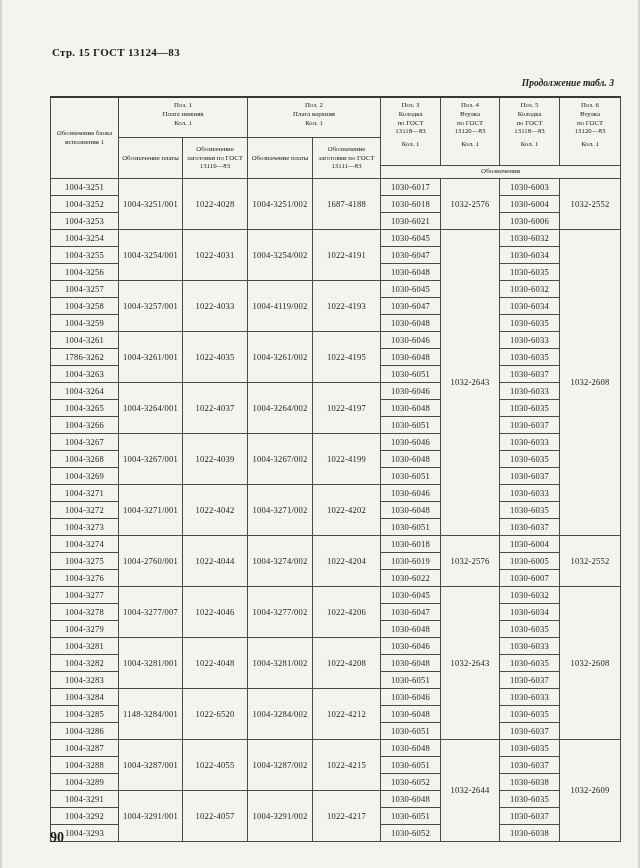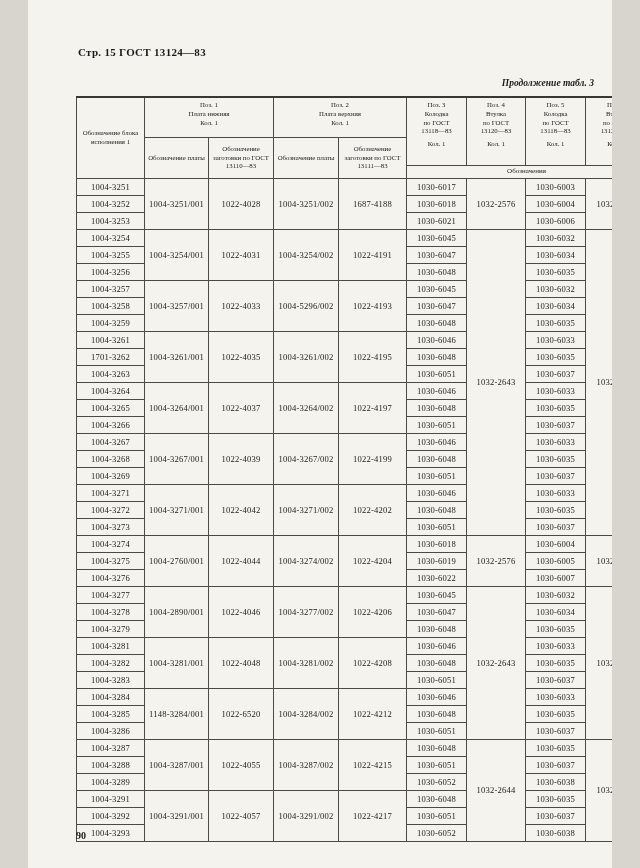--- a/index.html
+++ b/index.html
@@ -1,27 +1,27 @@
 <!DOCTYPE html>
 <html><head>
 <meta charset="utf-8">
 <style>
   * { box-sizing: border-box; }
   html, body { margin: 0; padding: 0; }
   body { background: #d8d5cf; font-family: "Liberation Serif", serif; }
   .page {
-    width: 584px; height: 868px; position: relative; overflow: hidden;
+    width: 636px; height: 868px; position: relative; overflow: hidden;
     background: #f5f3ee; color: #1b1b1b; margin: 0 auto;
   }
   .doc-header {
     position: absolute; left: 50px; top: 46px;
     font-size: 11px; font-weight: bold; letter-spacing: .3px;
   }
   .continuation {
-    position: absolute; right: 18px; top: 78px;
+    position: absolute; right: 24px; top: 78px;
     font-size: 9.5px; font-style: italic; font-weight: bold;
   }
   .gost-table {
     position: absolute; left: 48px; top: 96px; width: 570px;
     border-collapse: collapse; table-layout: fixed;
   }
   .gost-table th, .gost-table td { border: 1px solid #4c4a46; overflow: hidden; }
   .gost-table { border-top: 2px solid #3a3834; }
   thead th {
     font-weight: normal; font-size: 6.8px; line-height: 1.3;
@@ -31,21 +31,21 @@
   .pre { white-space: pre-line; }
   .qty { margin-top: 4px; }
   thead tr.head-row-1 { height: 40px; }
   thead tr.head-row-2 { height: 28px; }
   thead tr.head-row-3 { height: 13px; }
   tr.head-row-3 th { padding: 0; font-size: 7px; vertical-align: middle; }
   tbody td {
     font-size: 8.6px; text-align: center; vertical-align: middle;
     height: 17px; padding: 0 1px; letter-spacing: .2px;
   }
-  .page-number { position: absolute; left: 48px; top: 830px; font-size: 10px; font-weight: bold; }
+  .page-number { position: absolute; left: 48px; top: 830px; font-size: 14px; font-weight: bold; }
 </style>
 </head>
 <body>
 
 <div class="page">
 
   <div class="doc-header">Стр. 15 ГОСТ 13124—83</div>
   <div class="continuation">Продолжение табл. 3</div>
 
   <table class="gost-table">
@@ -152,21 +152,21 @@
         </tr>
         <tr>
           <td>1004-3256</td>
           <td>1030-6048</td>
           <td>1030-6035</td>
         </tr>
         <tr>
           <td>1004-3257</td>
           <td rowspan="3">1004-3257/001</td>
           <td rowspan="3">1022-4033</td>
-          <td rowspan="3">1004-5296/002</td>
+          <td rowspan="3">1004-4119/002</td>
           <td rowspan="3">1022-4193</td>
           <td>1030-6045</td>
           <td>1030-6032</td>
         </tr>
         <tr>
           <td>1004-3258</td>
           <td>1030-6047</td>
           <td>1030-6034</td>
         </tr>
         <tr>
@@ -177,21 +177,21 @@
         <tr>
           <td>1004-3261</td>
           <td rowspan="3">1004-3261/001</td>
           <td rowspan="3">1022-4035</td>
           <td rowspan="3">1004-3261/002</td>
           <td rowspan="3">1022-4195</td>
           <td>1030-6046</td>
           <td>1030-6033</td>
         </tr>
         <tr>
-          <td>1701-3262</td>
+          <td>1786-3262</td>
           <td>1030-6048</td>
           <td>1030-6035</td>
         </tr>
         <tr>
           <td>1004-3263</td>
           <td>1030-6051</td>
           <td>1030-6037</td>
         </tr>
         <tr>
           <td>1004-3264</td>
@@ -266,21 +266,21 @@
           <td>1030-6019</td>
           <td>1030-6005</td>
         </tr>
         <tr>
           <td>1004-3276</td>
           <td>1030-6022</td>
           <td>1030-6007</td>
         </tr>
         <tr>
           <td>1004-3277</td>
-          <td rowspan="3">1004-2890/001</td>
+          <td rowspan="3">1004-3277/007</td>
           <td rowspan="3">1022-4046</td>
           <td rowspan="3">1004-3277/002</td>
           <td rowspan="3">1022-4206</td>
           <td>1030-6045</td>
           <td rowspan="9">1032-2643</td>
           <td>1030-6032</td>
           <td rowspan="9">1032-2608</td>
         </tr>
         <tr>
           <td>1004-3278</td>

